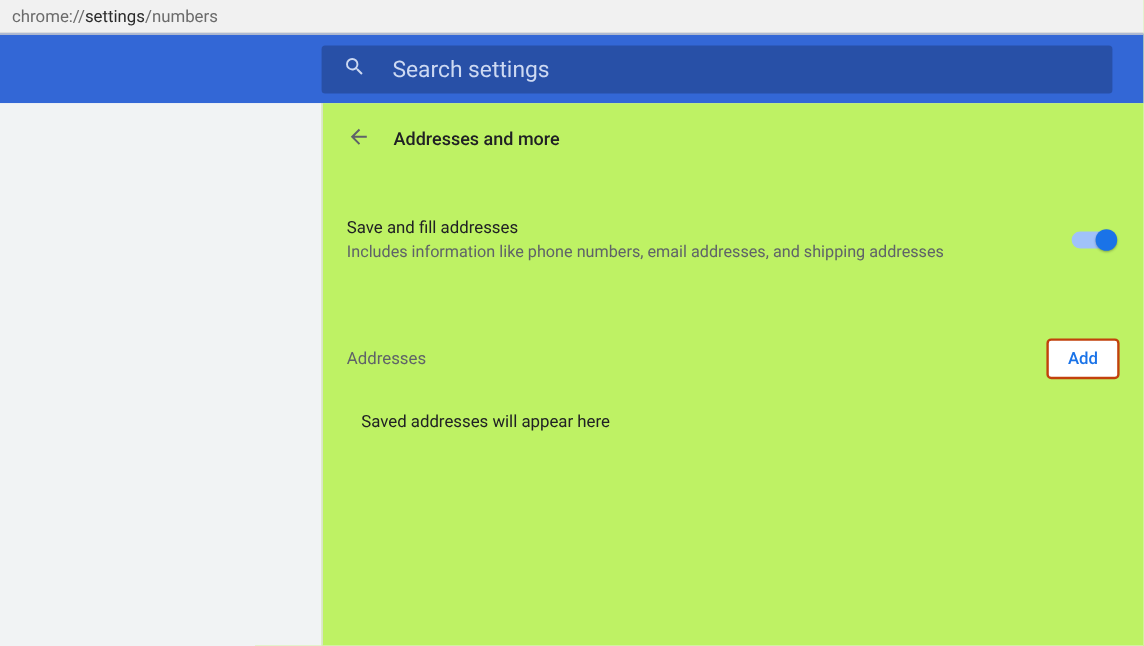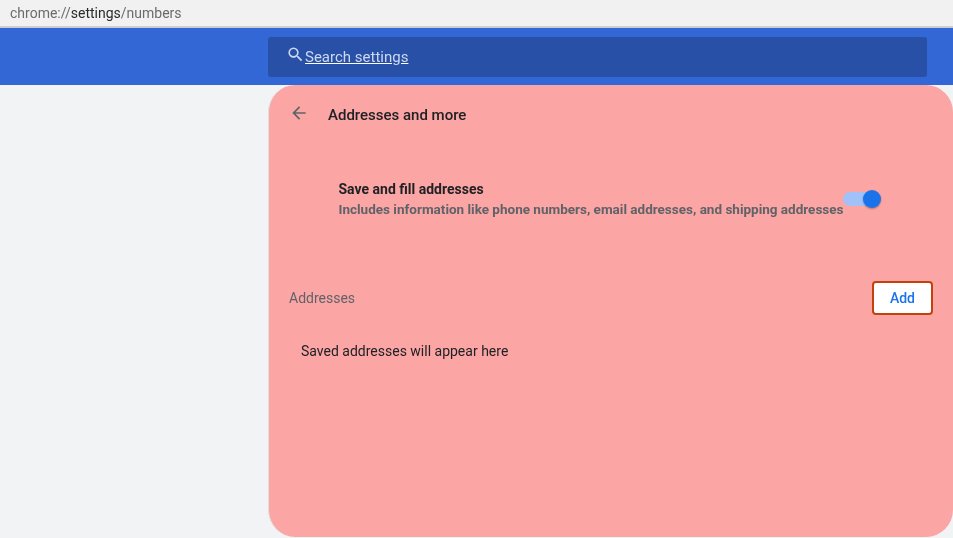--- a/index.html
+++ b/index.html
@@ -51,41 +51,40 @@
       fill: #cdd9f2;
       width: 19px;
       height: 19px;
       flex-shrink: 0;
     }
     .search-input {
       background: transparent;
       border: none;
       outline: none;
       color: #fff;
-      font-size: 15px;
+      font-size: 19px;
+      margin-left: 22px;
       width: 100%;
-      text-decoration: underline;
     }
     .search-input::placeholder {
       color: #cdd9f2;
     }
     .content-row {
       display: flex;
       height: calc(100% - 58px - 28px);
     }
     .left-panel {
       width: 268px;
       background: #f1f3f4;
     }
     .main-panel {
       flex: 1;
-      background: #fca5a5;
+      background: #bef264;
       border-left: 1px solid #e0e0e0;
       padding: 0;
-      border-radius: 27px;
     }
     .page-header-row {
       display: flex;
       align-items: center;
       padding: 18px 20px 8px 20px;
     }
     .back-arrow {
       width: 20px;
       height: 20px;
       fill: #5f6368;
@@ -93,24 +92,23 @@
     }
     .page-title {
       font-size: 15px;
       font-weight: 500;
       color: #202124;
       margin-left: 19px;
     }
     .setting-row {
       display: flex;
       align-items: center;
-      justify-content: center;
+      justify-content: space-between;
       padding: 16px 20px 0 20px;
       margin-top: 30px;
-      font-weight: bold;
     }
     .setting-text-col {
       display: flex;
       flex-direction: column;
     }
     .setting-title {
       font-size: 14px;
       color: #202124;
     }
     .setting-subtitle {

